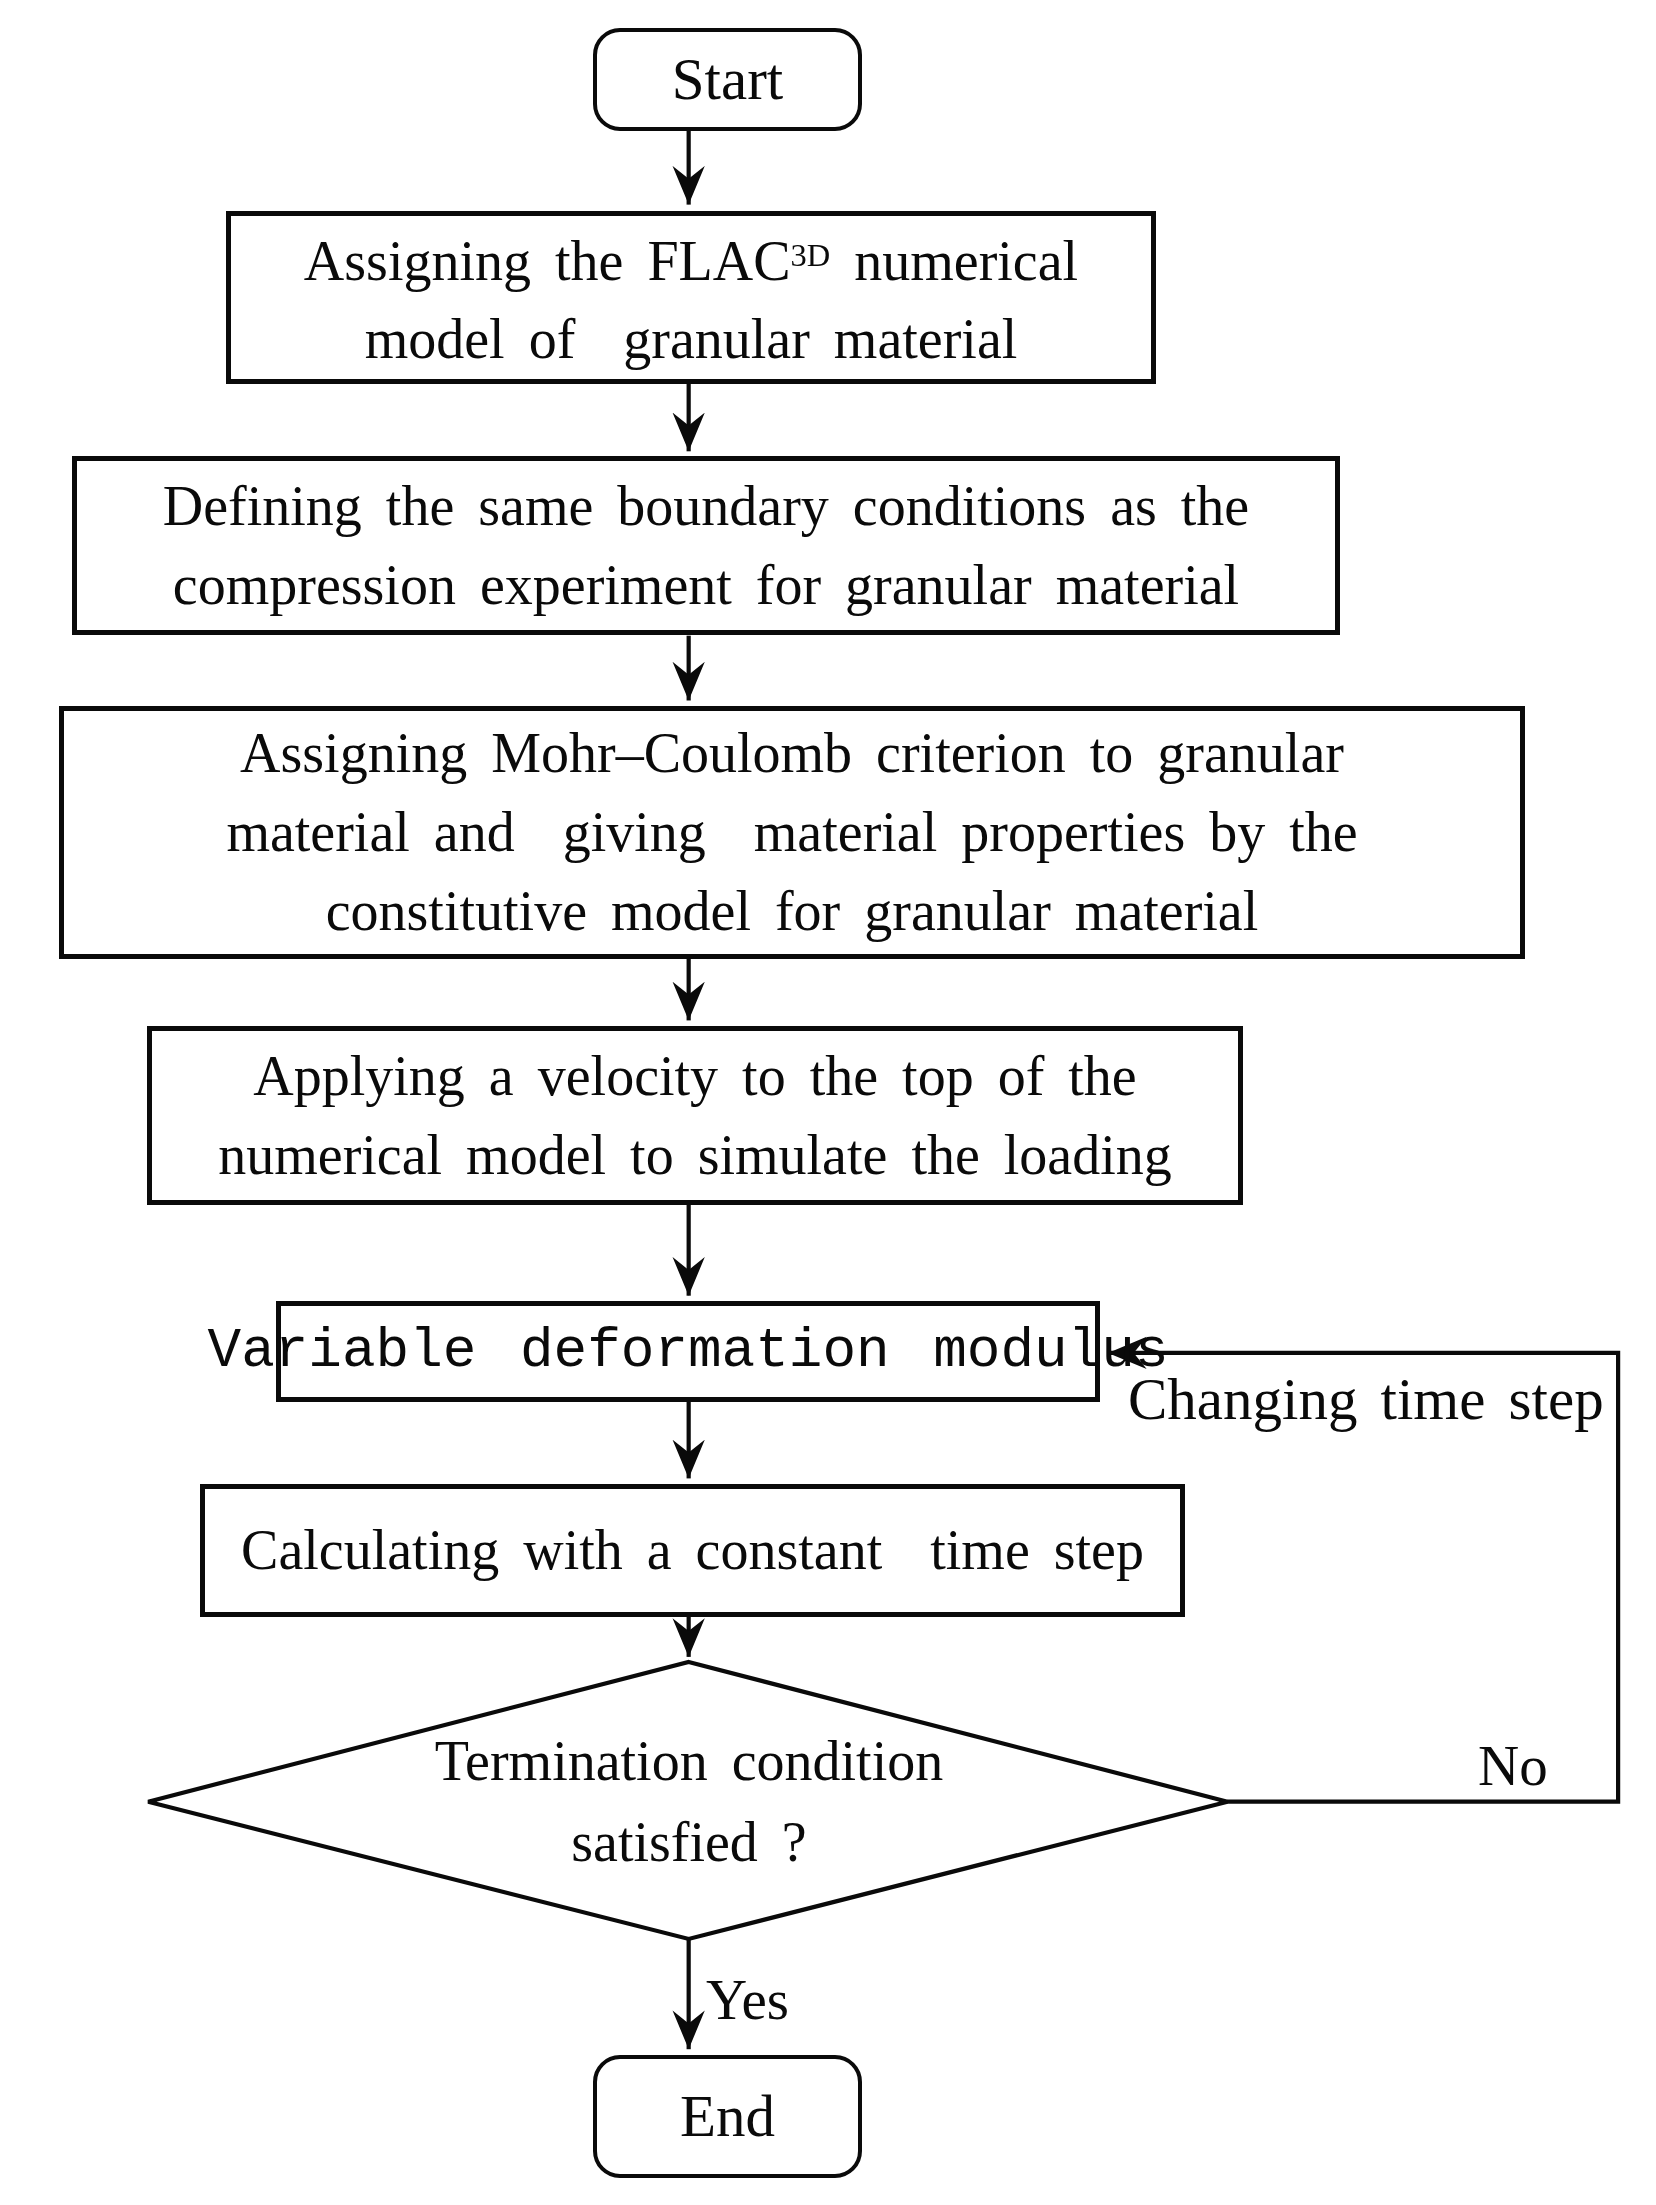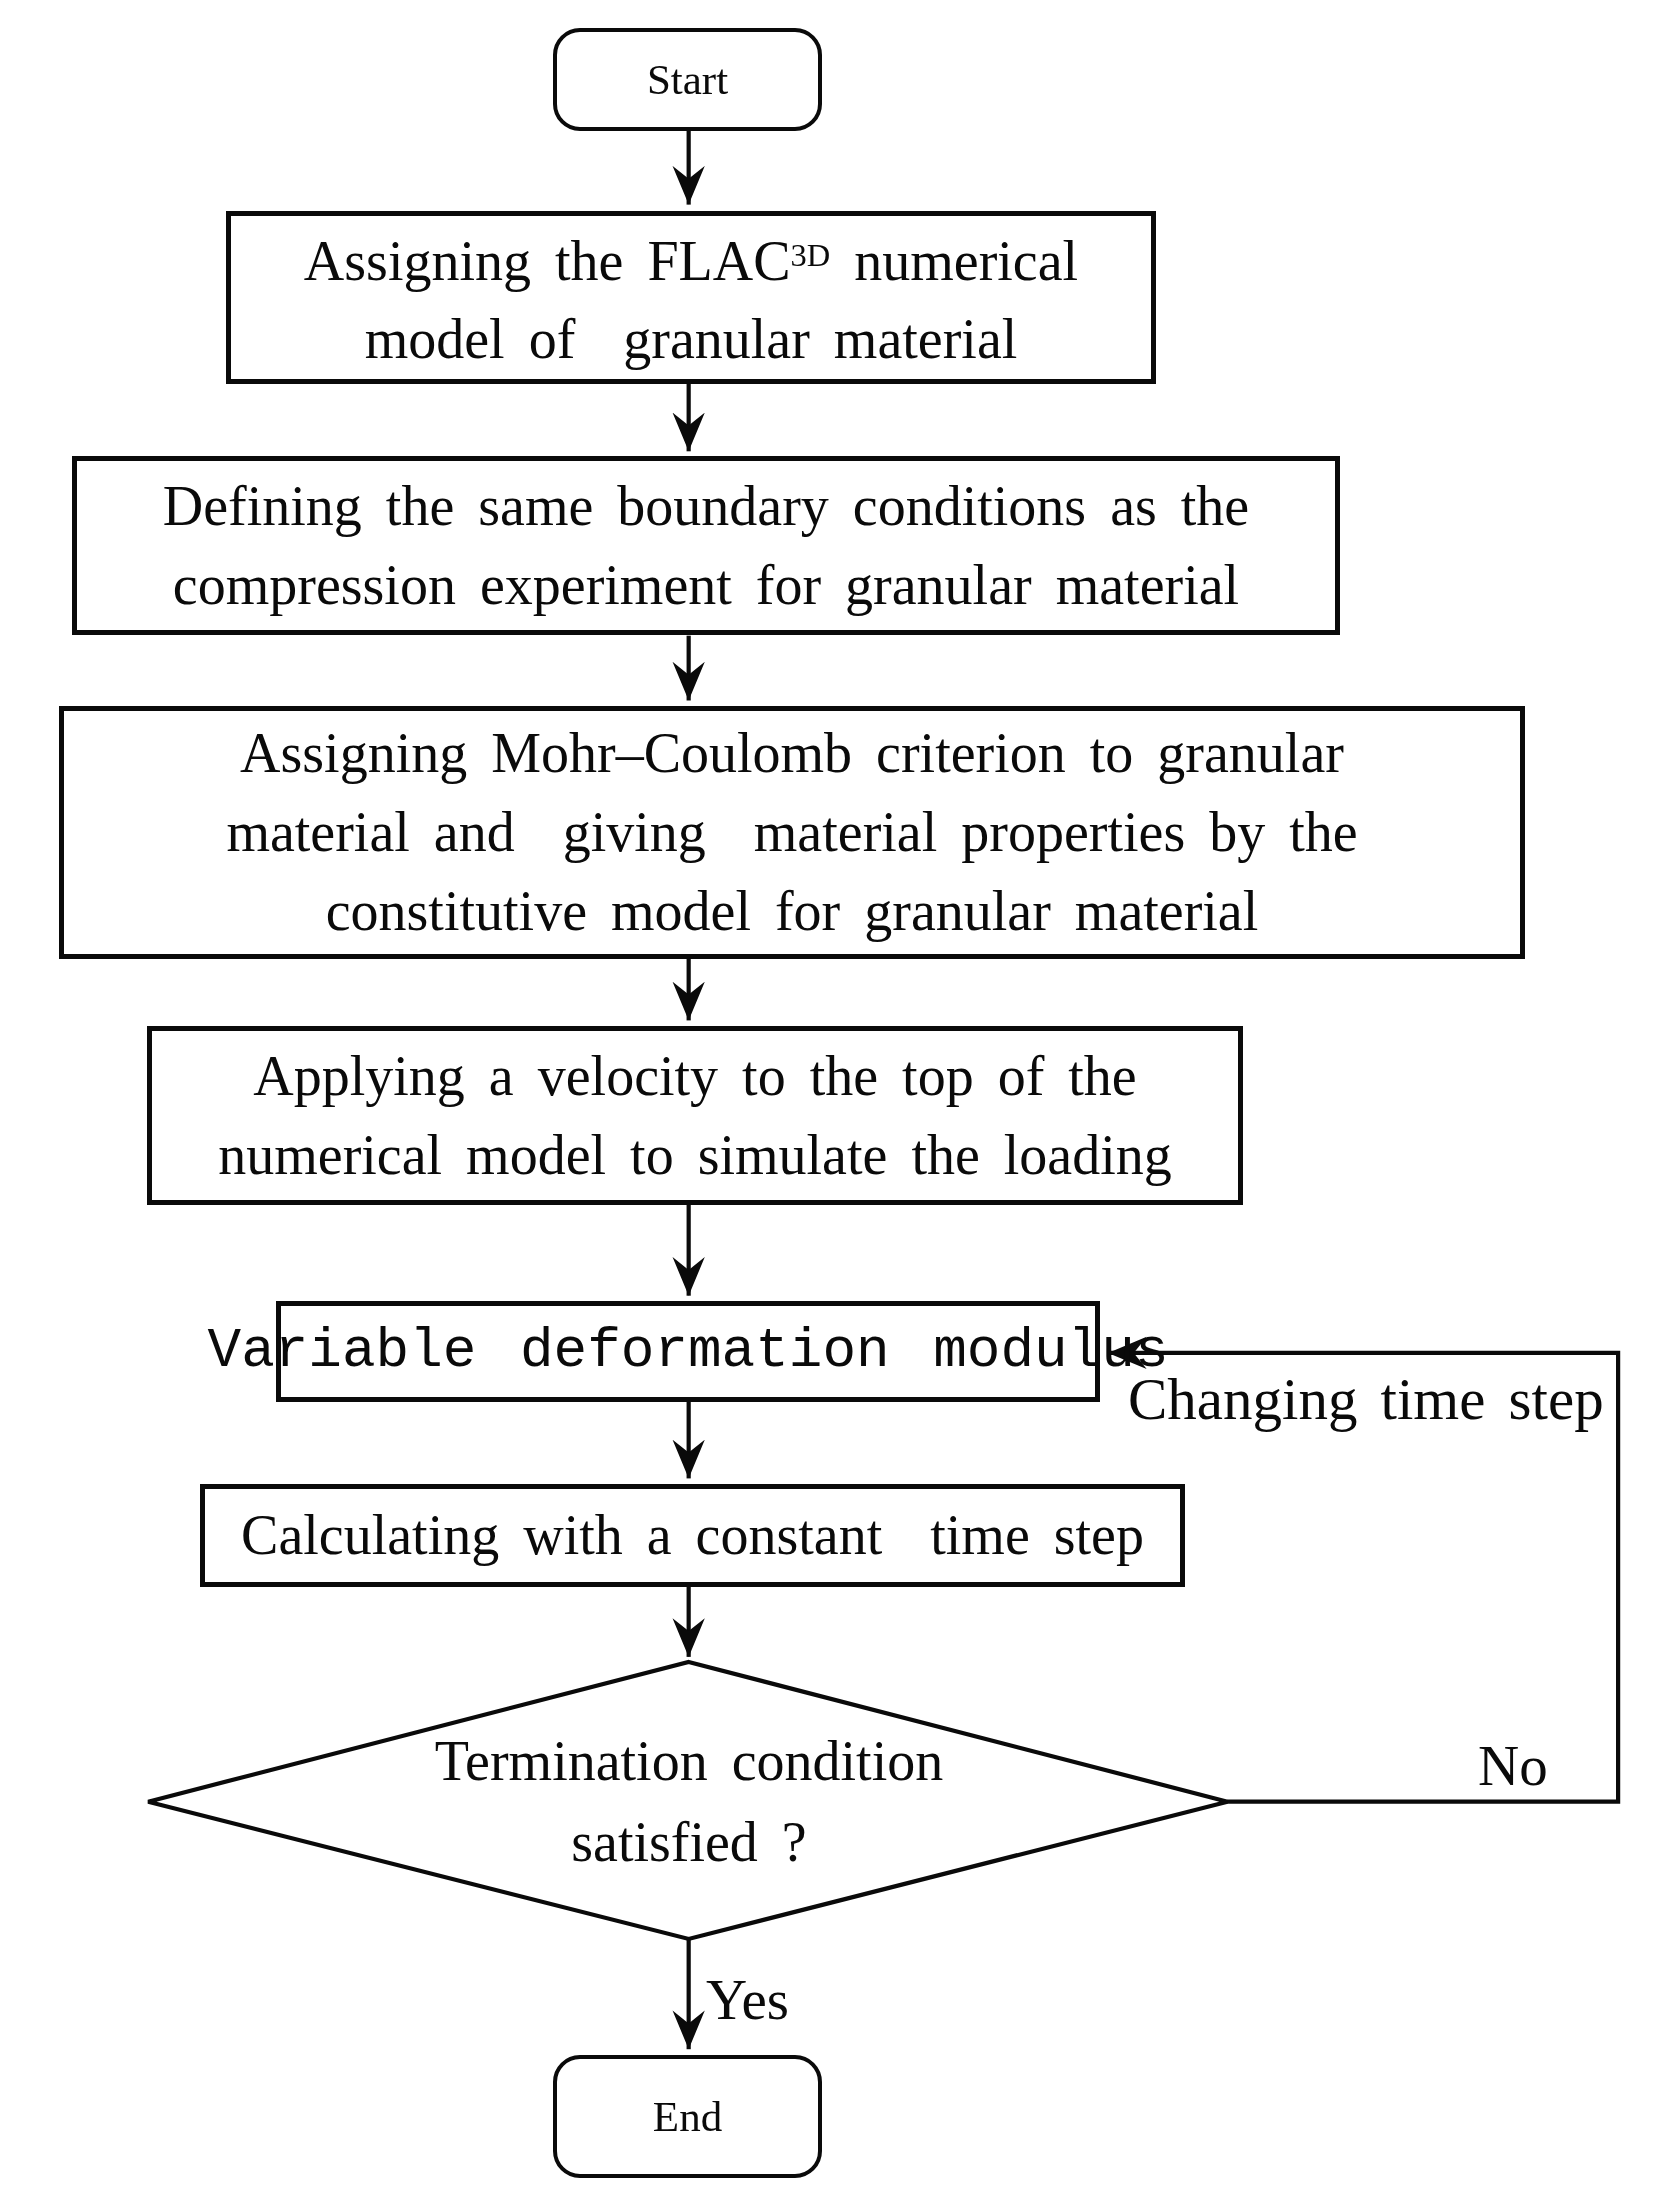--- a/index.html
+++ b/index.html
@@ -29,21 +29,22 @@
     justify-content: center; align-items: center;
     text-align: center;
     z-index: 2;
     font-size: 56px;
     line-height: 79px;
     word-spacing: 10px;
   }
   .terminal {
     border-width: 4.2px;
     border-radius: 27px;
-    font-size: 43px;
+    font-size: 59px;
+    margin-left: 40px;
   }
   .line { white-space: pre; }
   .sup {
     font-size: 0.58em;
     vertical-align: 0.42em;
     letter-spacing: 0;
   }
   .decision-text {
     position: absolute;
     display: flex; flex-direction: column;
@@ -113,21 +114,21 @@
 
   <div class="node" style="left:147px; top:1026px; width:1096px; height:179px;">
     <div class="line">Applying a velocity to the top of the</div>
     <div class="line">numerical model to simulate the loading</div>
   </div>
 
   <div class="node" style="left:276px; top:1301px; width:824px; height:101px;font-family:Liberation Mono, monospace;">
     <div class="line">Variable deformation modulus</div>
   </div>
 
-  <div class="node" style="left:200px; top:1484px; width:985px; height:103px;">
+  <div class="node" style="left:200px; top:1484px; width:985px; height:133px;">
     <div class="line">Calculating with a constant  time step</div>
   </div>
 
   <div class="decision-text" style="left:352px; top:1692px; width:674px; height:219px;">
     <div class="line">Termination condition</div>
     <div class="line">satisfied ?</div>
   </div>
 
   <div class="node terminal" style="left:553px; top:2055px; width:269px; height:123px;">
     <div class="line">End</div>

